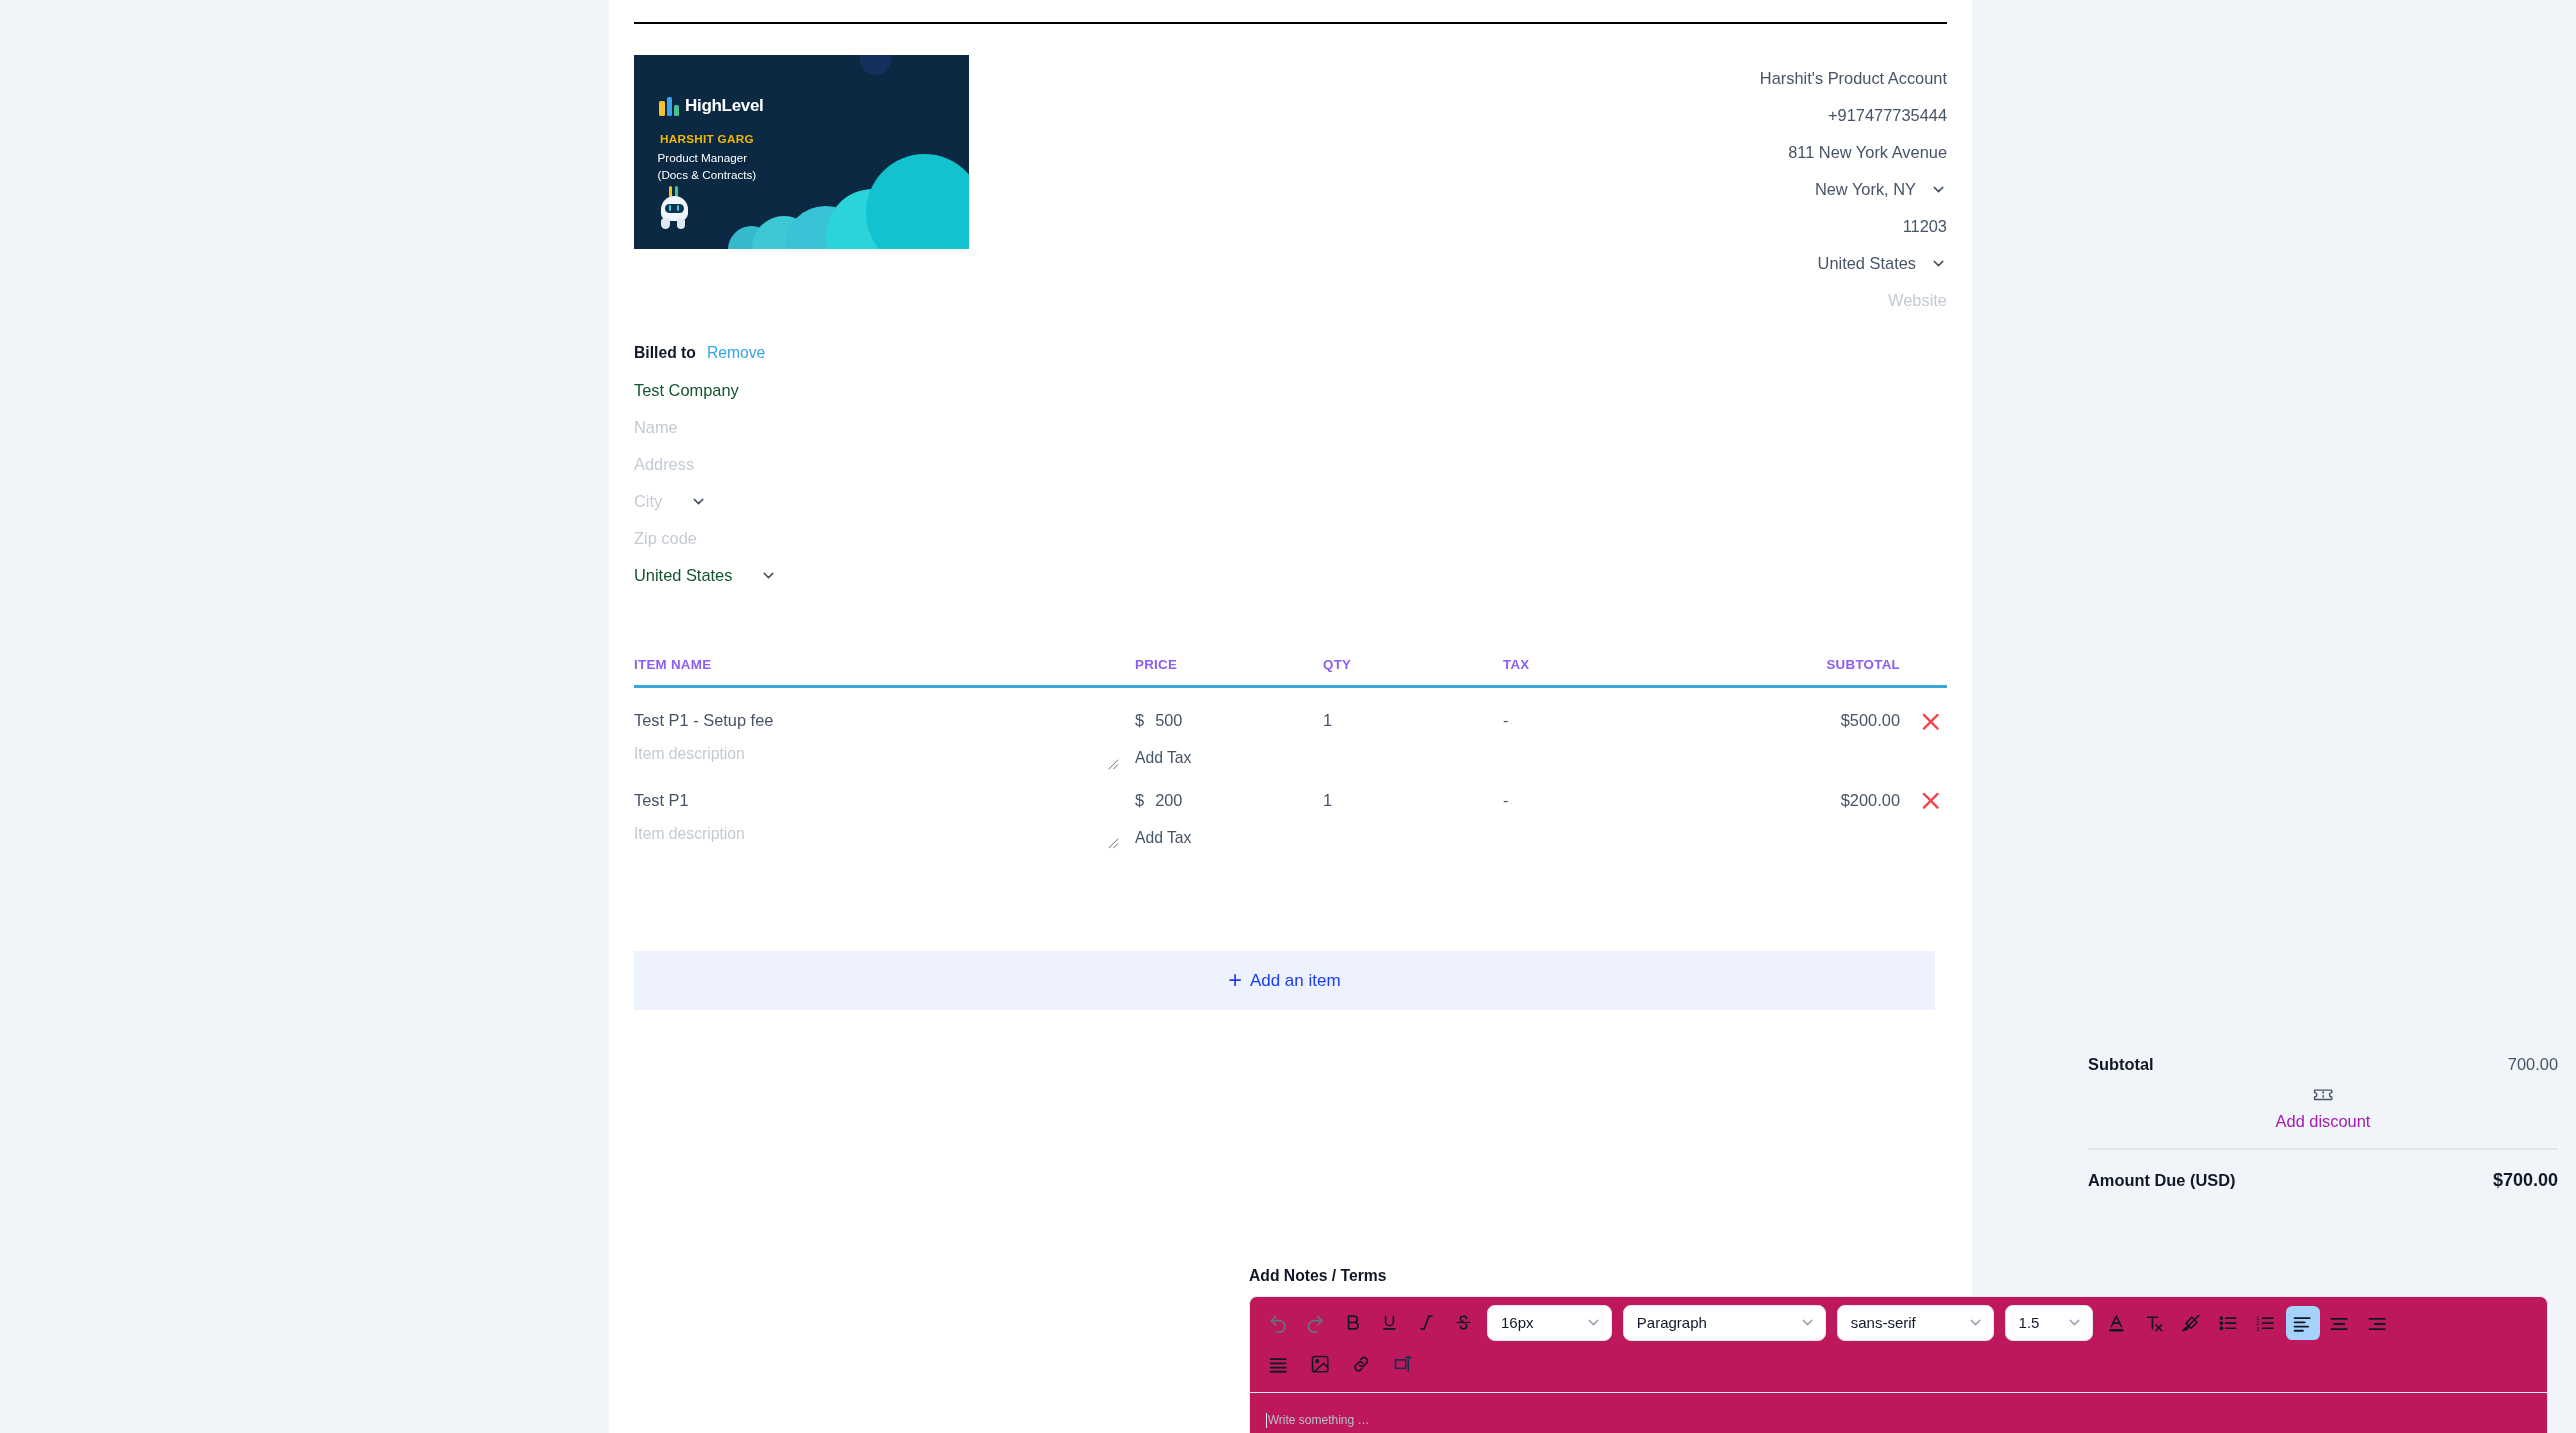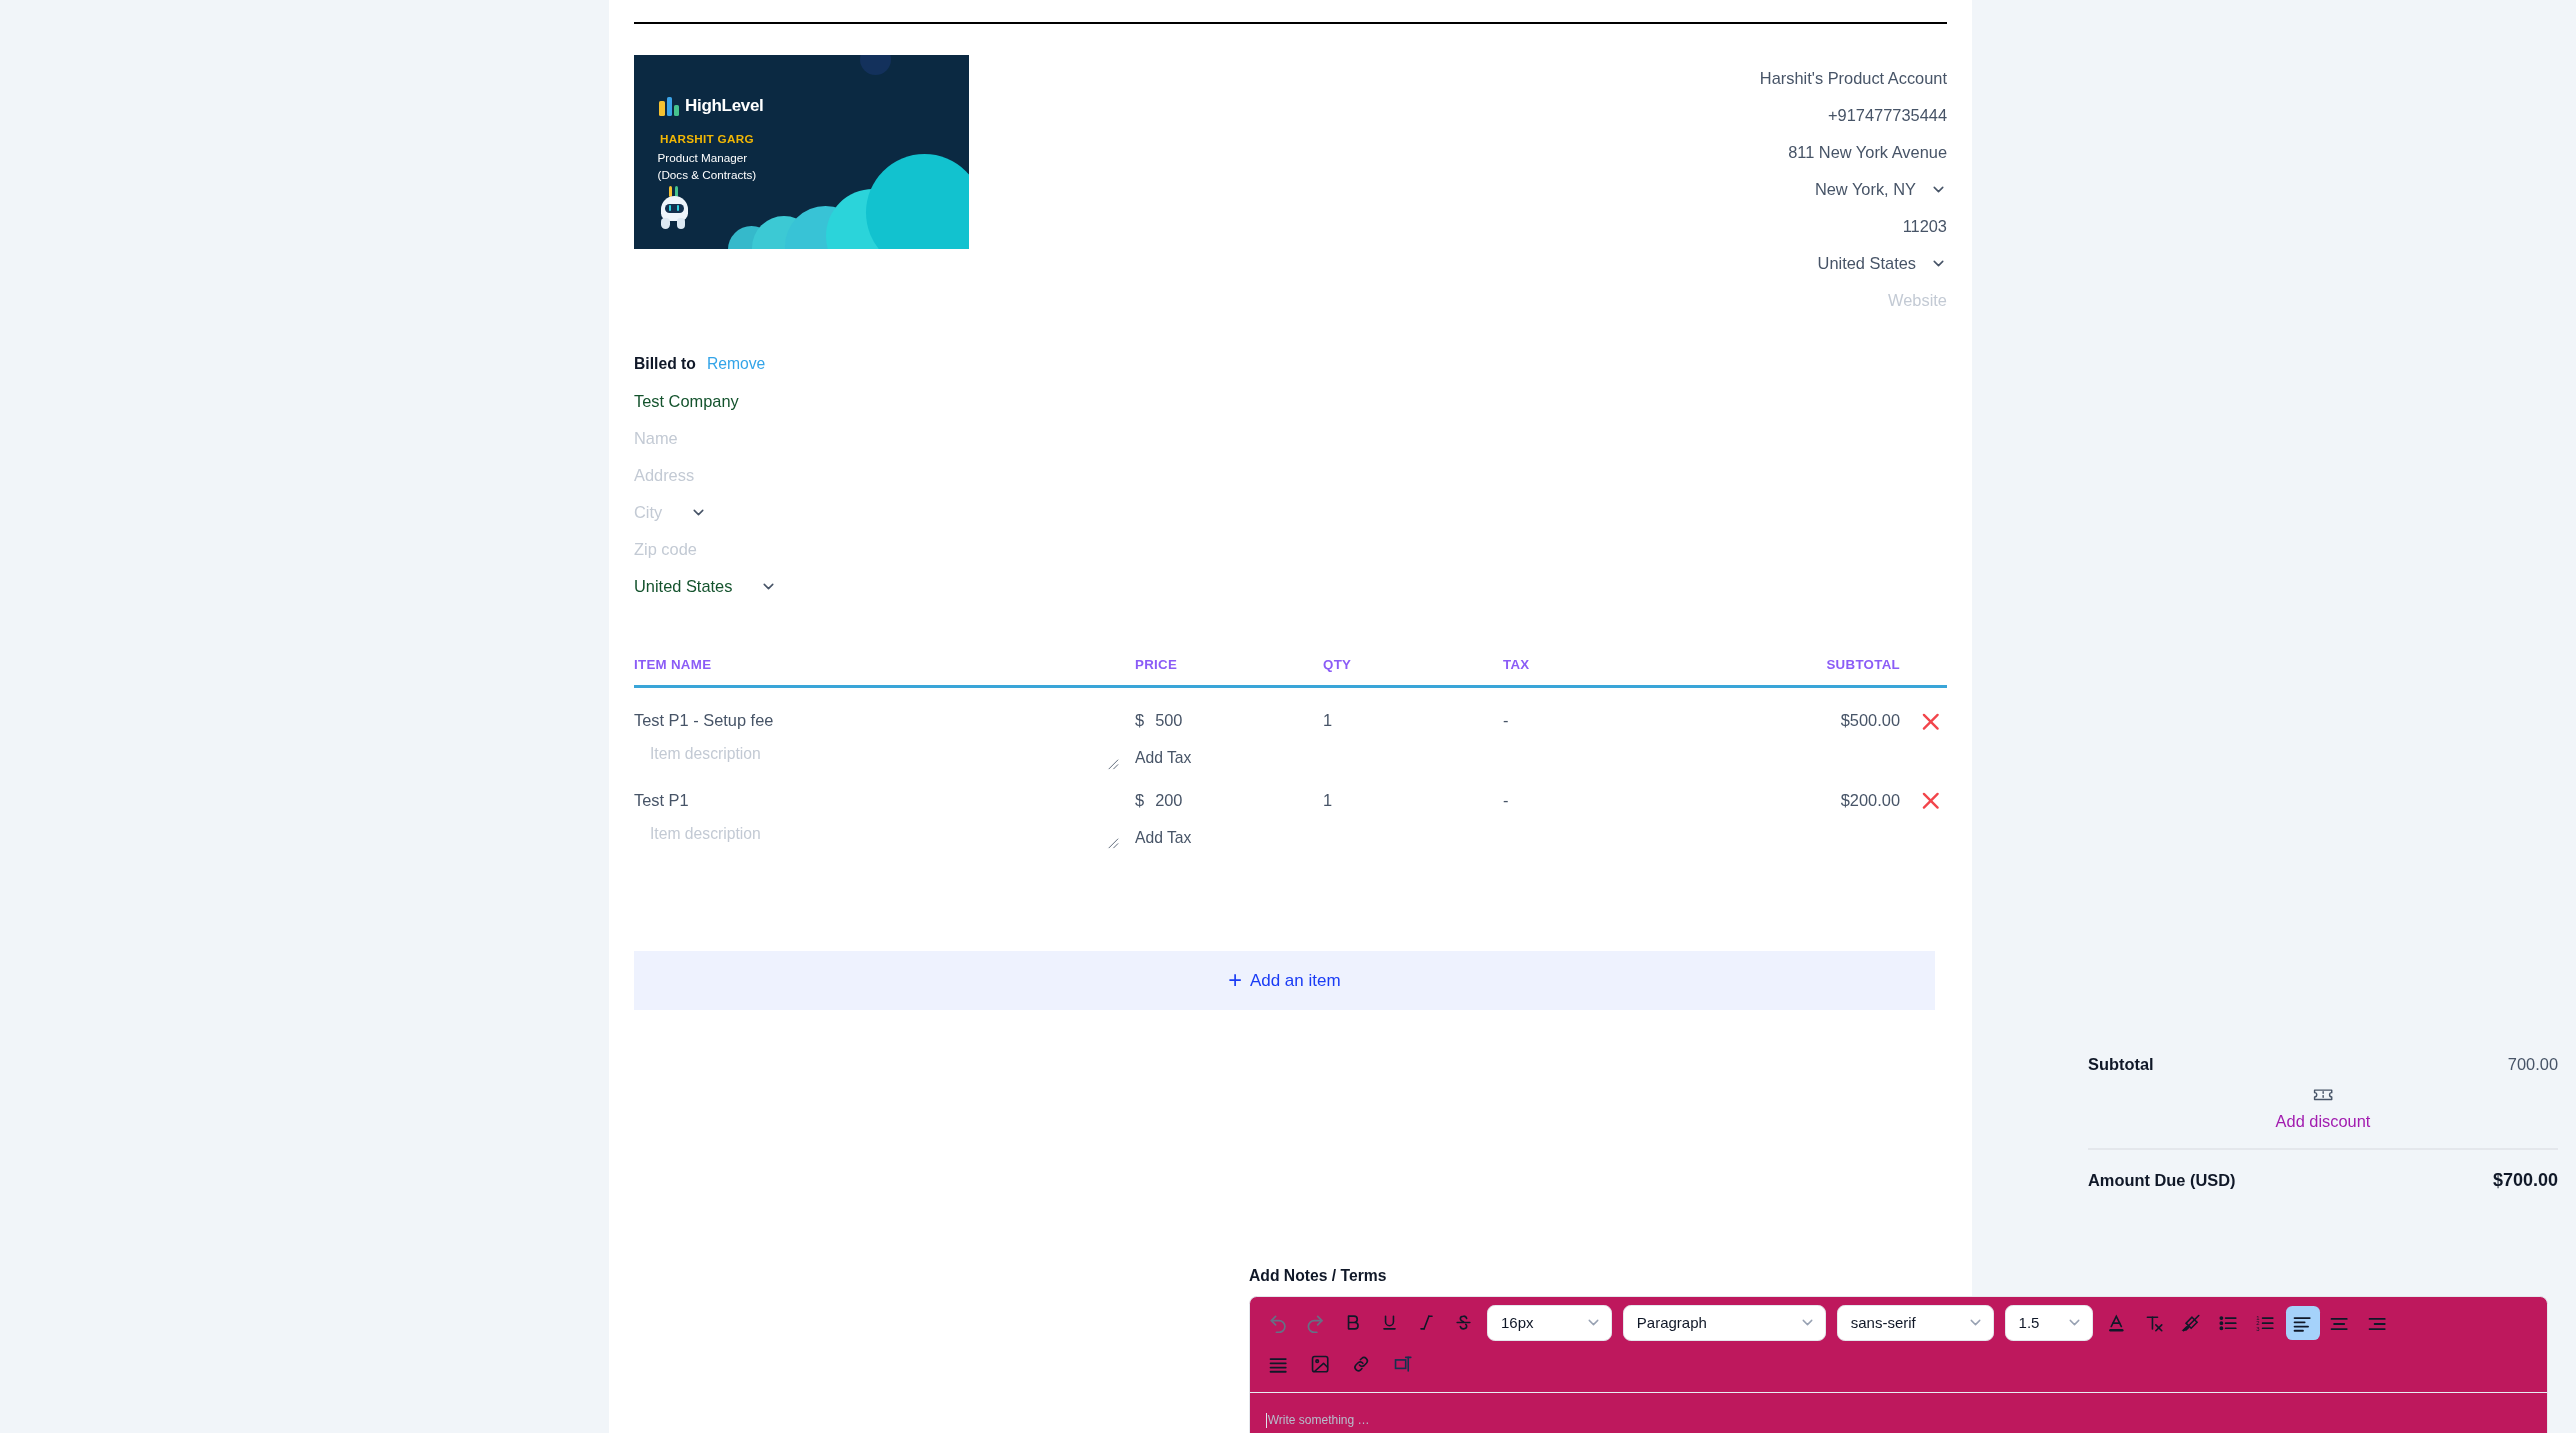--- a/index.html
+++ b/index.html
@@ -96,21 +96,21 @@
   }
   .sender-line.muted { color: #c3cad4; }
   .chev { display: inline-block; margin-left: 14px; }
 
   svg.chev-ico { width: 17px; height: 17px; display: block; }
 
   
   .billed {
     position: absolute; left: 25px; top: 344px; width: 548px;
   }
-  .billed-head { display: flex; align-items: baseline; gap: 11px; margin-bottom: 10.2px; margin-top: 11px; }
+  .billed-head { display: flex; align-items: baseline; gap: 11px; margin-bottom: 10.2px; }
   .billed-title { font-size: 15.7px; font-weight: bold; color: #101828; }
   .billed-remove { font-size: 15.7px; color: #33a4e8; cursor: pointer; }
   .billed-row {
     font-size: 16.4px; color: #14532d;
     height: 37px; display: flex; align-items: center; gap: 14px;
     white-space: nowrap;
   }
   .billed-row.ph { color: #c3cad4; }
 
   
@@ -118,21 +118,21 @@
   .thead { display: flex; align-items: flex-end; font-size: 13.3px; font-weight: bold; color: #8b5cf6; letter-spacing: 0.3px; padding-bottom: 12.5px; }
   .hr-blue { height: 3.1px; background: #3aa5d8; width: 100%; }
   .col-name { width: 501px; flex: none; }
   .col-price { width: 188px; flex: none; }
   .col-qty { width: 180px; flex: none; }
   .col-tax { width: 235px; flex: none; }
   .col-sub { flex: 1; text-align: right; padding-right: 47px; }
 
   .irow { display: flex; padding-top: 23.5px; position: relative; }
   .item-name { font-size: 16.4px; color: #475467; }
-  .item-desc { font-size: 15.7px; color: #c3cad4; margin-top: 15px; margin-left: 16px; }
+  .item-desc { font-size: 15.7px; color: #c3cad4; margin-top: 15px; }
   .resize-h { position: absolute; left: 470px; top: 67px; width: 15.7px; height: 15.7px; }
   .price-cell { font-size: 16.4px; color: #475467; display: flex; gap: 11px; }
   .add-tax { font-size: 15.7px; color: #475467; margin-top: 19px; cursor: pointer; }
   .qty-cell, .tax-cell { font-size: 16.4px; color: #475467; }
   .sub-cell { font-size: 16.4px; color: #475467; text-align: right; }
   .del-x { position: absolute; right: 4.7px; top: 22px; width: 23.5px; height: 23.5px; cursor: pointer; }
 
   .add-item {
     position: absolute; left: 25px; top: 951px; width: 1301px; height: 59px;
     background: #eef2fe; display: flex; align-items: center; justify-content: center;

